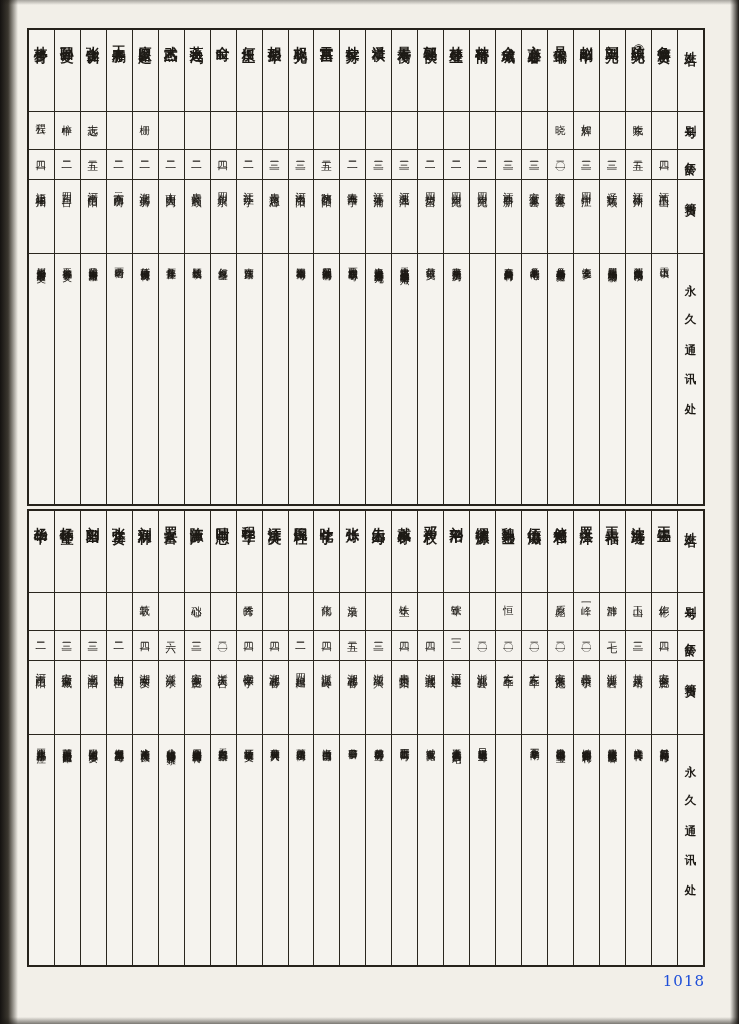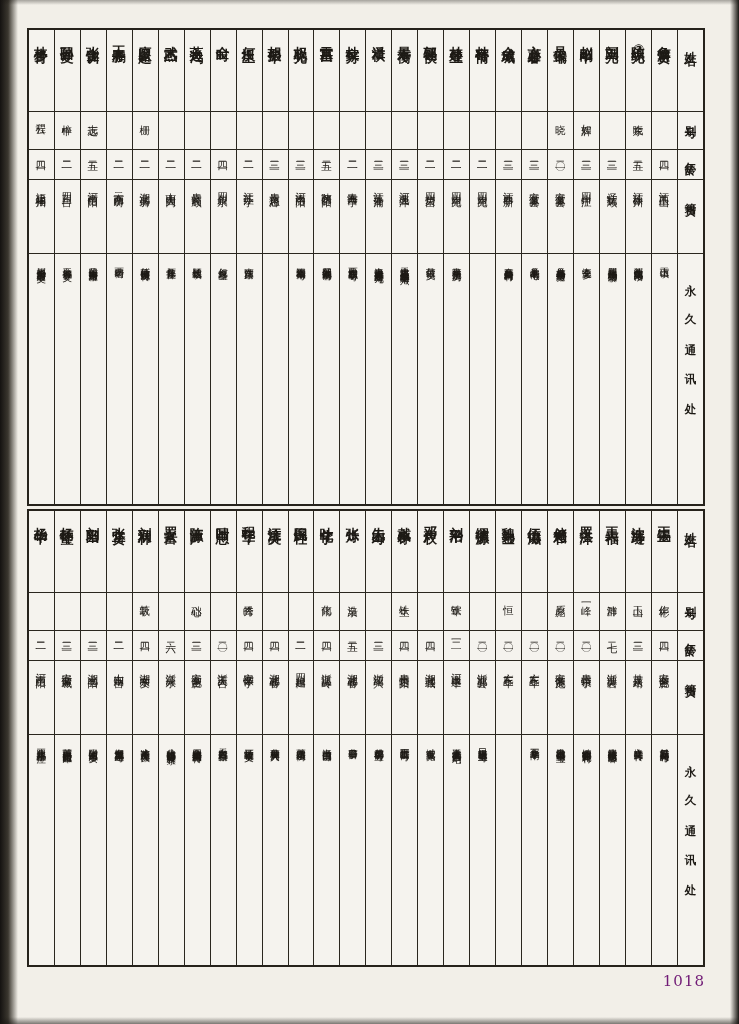--- a/index.html
+++ b/index.html
@@ -86,21 +86,21 @@
   .header-col .cell-name .txt{font-size:12.5px;letter-spacing:3px;padding-top:6px;}
   .header-col .cell-alias .txt,
   .header-col .cell-age .txt,
   .header-col .cell-native .txt{font-size:11.5px;letter-spacing:2px;}
   .header-col .cell-native{padding-top:14px;}
   .header-col .cell-address .txt{font-size:11.5px;letter-spacing:30px;padding-top:14px;}
 
   .page-number{
     position:absolute;right:34px;bottom:34px;
     font-family:"DejaVu Serif", serif;
-    font-size:15px;letter-spacing:1px;color:#701a75;
+    font-size:15px;letter-spacing:1px;color:#1d4ed8;
   }
 </style>
 </head>
 <body>
 
 <div class="page">
   <div class="scan-edge-left"></div>
   <div class="scan-edge-right"></div>
   <div class="scan-edge-top"></div>
   <div class="scan-edge-bottom"></div>

